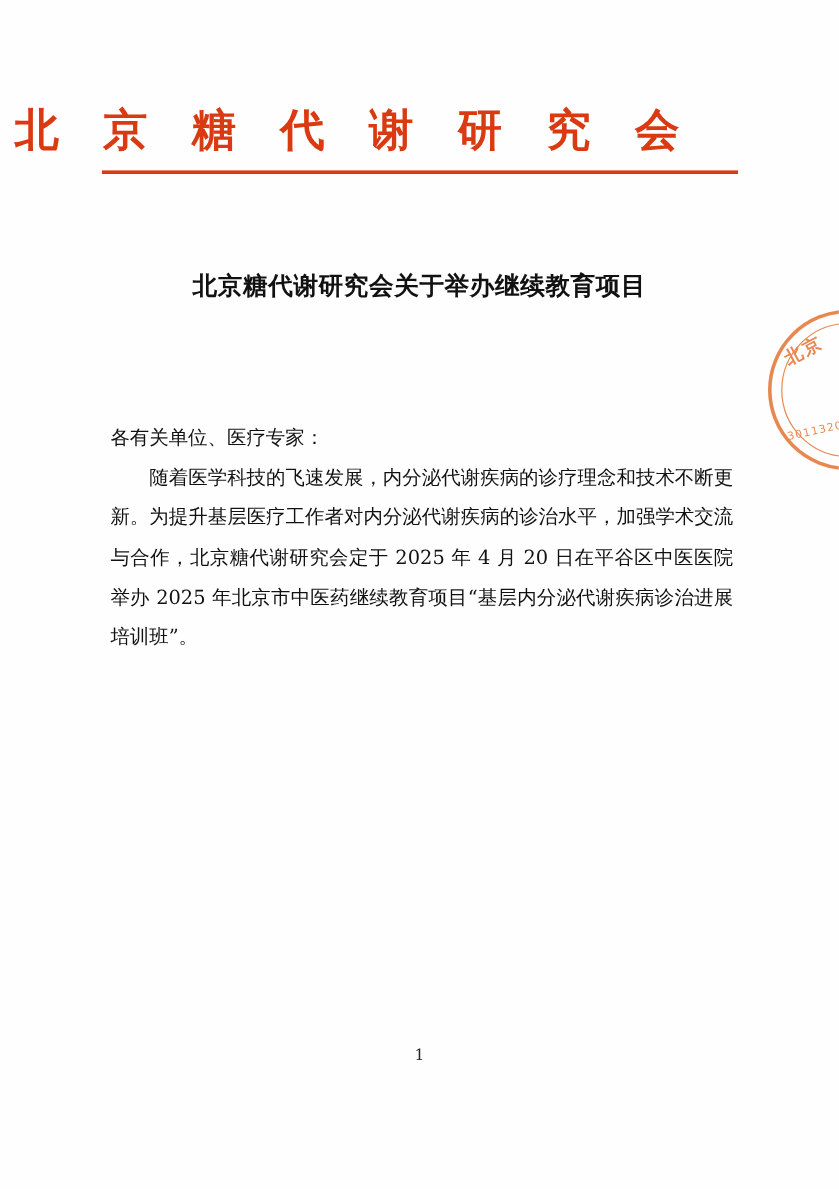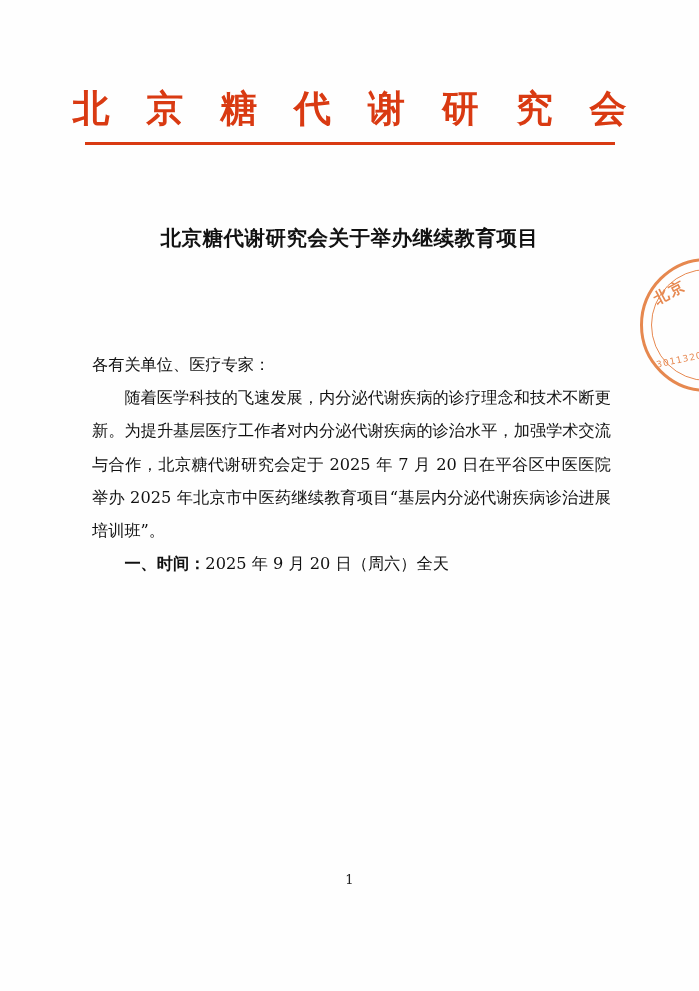--- a/index.html
+++ b/index.html
@@ -20,21 +20,20 @@
     height: 991px;
     background: #fefefe;
     box-sizing: border-box;
   }
   
   .letterhead {
     position: absolute;
     top: 88px;
     left: 0;
     width: 699px;
-    text-align: center;
   }
   .letterhead-title {
     color: #d93a12;
     font-family: "DejaVu Serif", serif;
     font-weight: bold;
     font-size: 37px;
     letter-spacing: 12px;
     text-indent: 12px;
     line-height: 1.1;
     white-space: nowrap;
@@ -159,19 +158,18 @@
     <div class="seal-text-top">北京</div>
     <div class="seal-text-bottom">1301132017 3</div>
   </div>
 
   <div class="doc-title">
     <span class="doc-title-line">北京糖代谢研究会关于举办继续教育项目</span>
   </div>
 
   <div class="body-text">
     <p class="salutation">各有关单位、医疗专家：</p>
-    <p class="para">随着医学科技的飞速发展，内分泌代谢疾病的诊疗理念和技术不断更新。为提升基层医疗工作者对内分泌代谢疾病的诊治水平，加强学术交流与合作，北京糖代谢研究会定于 2025 年 7 月 20 日在平谷区中医医院举办 2025 年北京市中医药继续教育项目“基层内分泌代谢疾病诊治进展培训班”。</p>
-    <p class="item"><b>一、时间：</b><span>2025 年 9 月 20 日（周六）全天</span></p>
+    <p class="para">随着医学科技的飞速发展，内分泌代谢疾病的诊疗理念和技术不断更新。为提升基层医疗工作者对内分泌代谢疾病的诊治水平，加强学术交流与合作，北京糖代谢研究会定于 2025 年 4 月 20 日在平谷区中医医院举办 2025 年北京市中医药继续教育项目“基层内分泌代谢疾病诊治进展培训班”。</p>
   </div>
 
   <div class="page-number">1</div>
 
 </div>
 
 </body></html>

